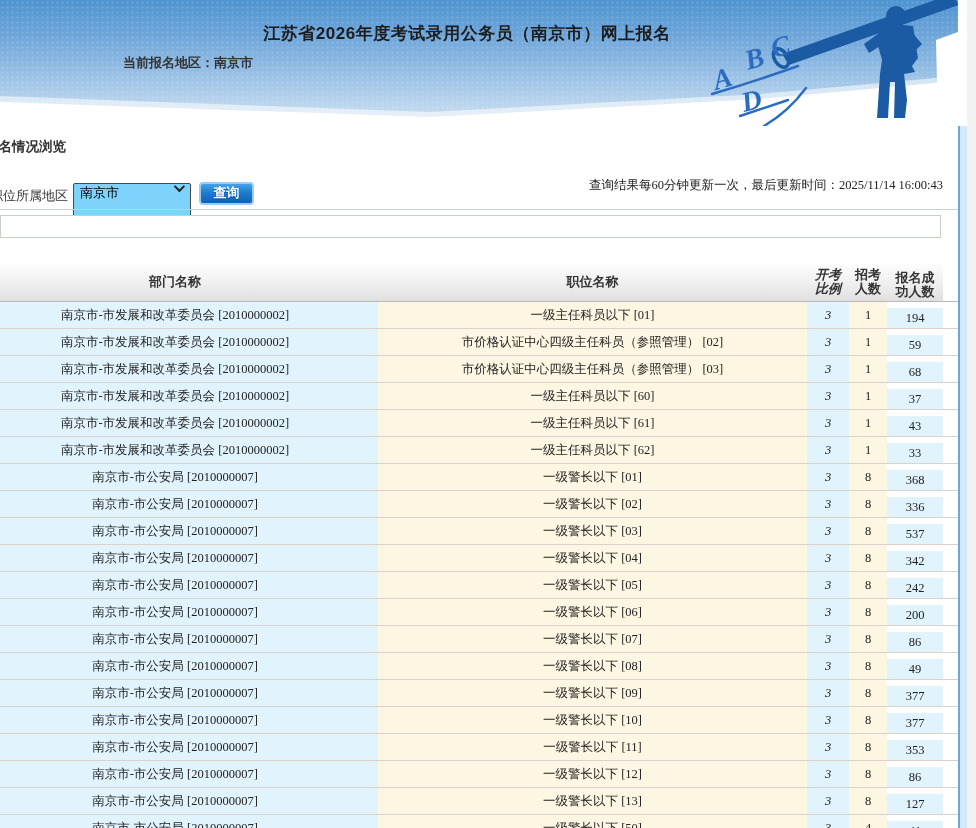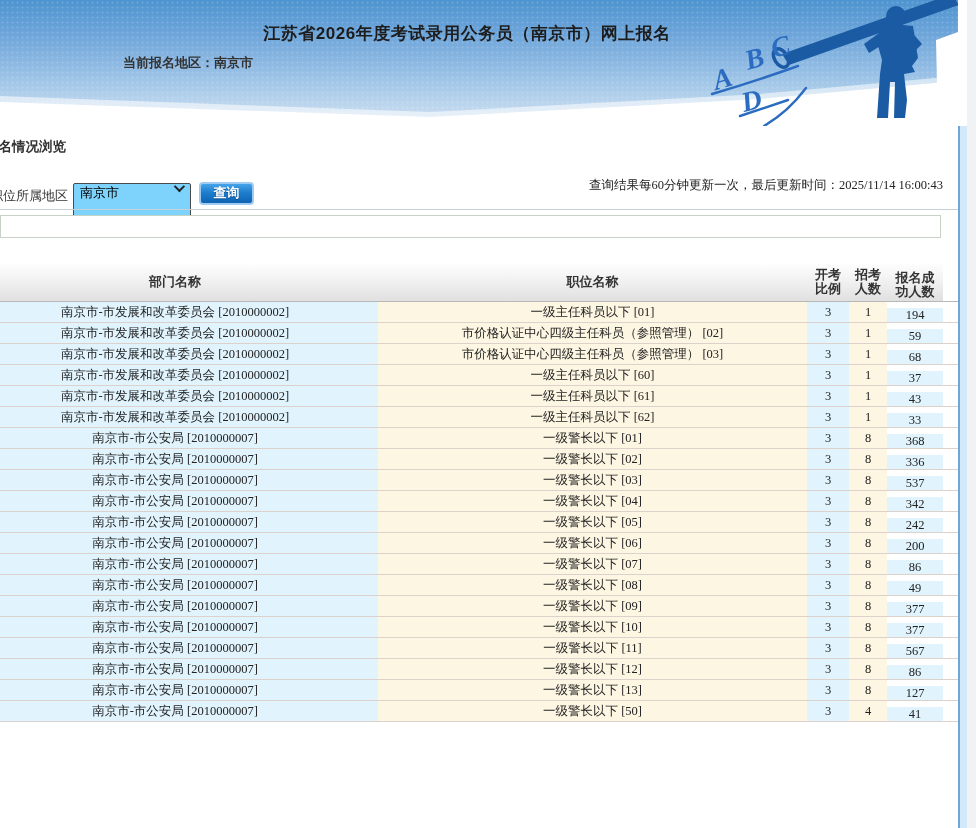--- a/index.html
+++ b/index.html
@@ -75,29 +75,29 @@
   .thead {
     display:flex; height:40px;
     background:linear-gradient(180deg,#ffffff 0%,#efefef 55%,#e0e0e0 100%);
     border-bottom:1px solid #b8b8b8;
   }
   .th {
     display:flex; align-items:center; justify-content:center;
     font-family:"Liberation Serif", serif; font-weight:bold; font-size:13px; color:#333;
     white-space:pre-line; text-align:center; line-height:14px;
   }
-  .tr { display:flex; height:21px; border-bottom:1px solid #DCD2CB;justify-content:space-between; }
+  .tr { display:flex; height:27px; border-bottom:1px solid #DCD2CB;justify-content:space-between; }
   .td {
     display:flex; align-items:center; justify-content:center;
     font-family:"Liberation Serif", serif; font-size:12.5px; color:#222;
     white-space:nowrap; overflow:hidden;
   }
   .c1 { width:378px; padding-right:28px; }
   .c2 { width:429px; }
-  .c3 { width:42px; }
+  .c3 { width:42px;font-style:italic; }
   .c4 { width:38px; }
   .c5 { width:56px;margin-top:6px; }
   .cf { flex:1; background:#fff; }
   .td.c1, .td.c3, .td.c5 { background:#E1F4FD; }
   .td.c2, .td.c4 { background:#FDF6E3; }
 
   
   .frame-scrollbar {
     position:absolute; left:958px; top:126px; width:9px; height:702px;
     background:#D3E8F8; border-left:2px solid #6FA6D8;
@@ -301,21 +301,21 @@
     <div class="td c3">3</div>
     <div class="td c4">8</div>
     <div class="td c5">377</div>
     <div class="cf"></div>
   </div>
       <div class="tr">
     <div class="td c1">南京市-市公安局 [2010000007]</div>
     <div class="td c2">一级警长以下 [11]</div>
     <div class="td c3">3</div>
     <div class="td c4">8</div>
-    <div class="td c5">567</div>
+    <div class="td c5">353</div>
     <div class="cf"></div>
   </div>
       <div class="tr">
     <div class="td c1">南京市-市公安局 [2010000007]</div>
     <div class="td c2">一级警长以下 [12]</div>
     <div class="td c3">3</div>
     <div class="td c4">8</div>
     <div class="td c5">86</div>
     <div class="cf"></div>
   </div>

